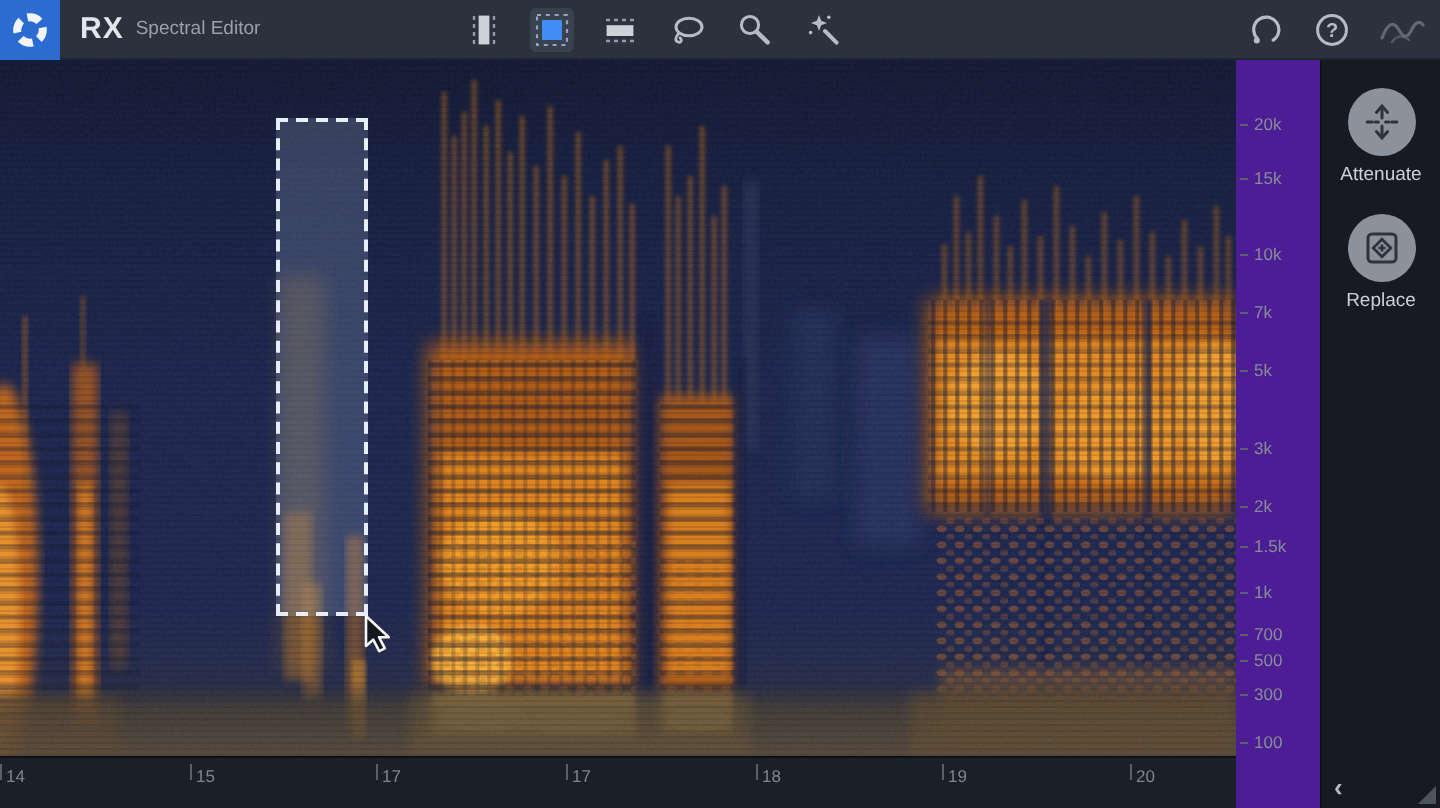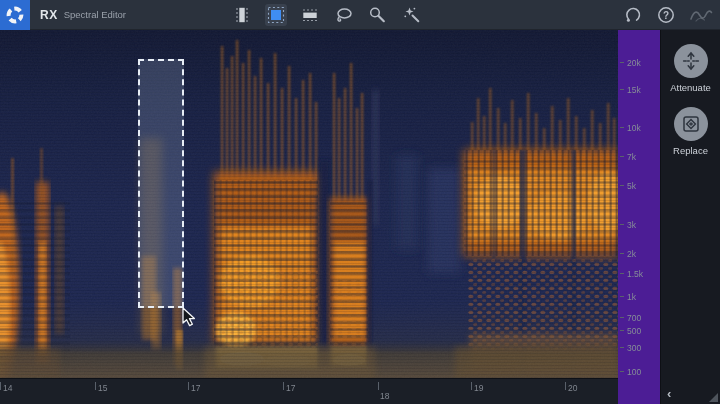--- a/index.html
+++ b/index.html
@@ -6,21 +6,21 @@
   html,body { background:#0d0f14; }
   .app {
     position: relative; width: 720px; height: 404px; overflow: hidden;
     font-family: "Liberation Sans", sans-serif; background:#171a21;
     -webkit-user-select:none; user-select:none;
   }
   
   .topbar { position:absolute; left:0; top:0; width:720px; height:30px;
     background:#2b323d; border-bottom:1px solid #20252d; display:flex; align-items:center; }
   .logo-sq { width:30px; height:30px; background:#2c6cd2; display:flex; align-items:center; justify-content:center; flex:0 0 auto; }
-  .brand { margin-left:10px; font-size:12px; font-weight:bold; color:#e2e6ea; letter-spacing:0.5px; }
+  .brand { margin-left:10px; font-size:15px; font-weight:bold; color:#e2e6ea; letter-spacing:0.5px; }
   .subtitle { margin-left:6px; font-size:9.5px; color:#9aa1ab; }
   .tools { position:absolute; left:231px; top:4px; display:flex; gap:12px; }
   .tool-btn { width:22px; height:22px; display:flex; align-items:center; justify-content:center; border-radius:3px; cursor:pointer; }
   .tool-btn.active { background:#39414e; }
   .right-icons { position:absolute; right:5px; top:4px; display:flex; gap:9px; align-items:center; }
   .icon-btn { width:24px; height:22px; display:flex; align-items:center; justify-content:center; cursor:pointer; }
   
   .spectro { position:absolute; left:0; top:30px; width:618px; height:348px; background:#1a2450; overflow:hidden; cursor:crosshair; }
   .selection { position:absolute; border:2px dashed #e8eef6; background:rgba(168,188,214,0.22); }
   .cursor { position:absolute; pointer-events:none; }
@@ -312,21 +312,21 @@
         <span class="lbl">15</span>
       </div>
       <div class="time-tick" style="left: 188px;">
         <span class="tik"></span>
         <span class="lbl">17</span>
       </div>
       <div class="time-tick" style="left: 283px;">
         <span class="tik"></span>
         <span class="lbl">17</span>
       </div>
-      <div class="time-tick" style="left: 378px; flex-direction: column;">
+      <div class="time-tick" style="left: 378px;">
         <span class="tik"></span>
         <span class="lbl">18</span>
       </div>
       <div class="time-tick" style="left: 471px;">
         <span class="tik"></span>
         <span class="lbl">19</span>
       </div>
       <div class="time-tick" style="left: 565px;">
         <span class="tik"></span>
         <span class="lbl">20</span>

